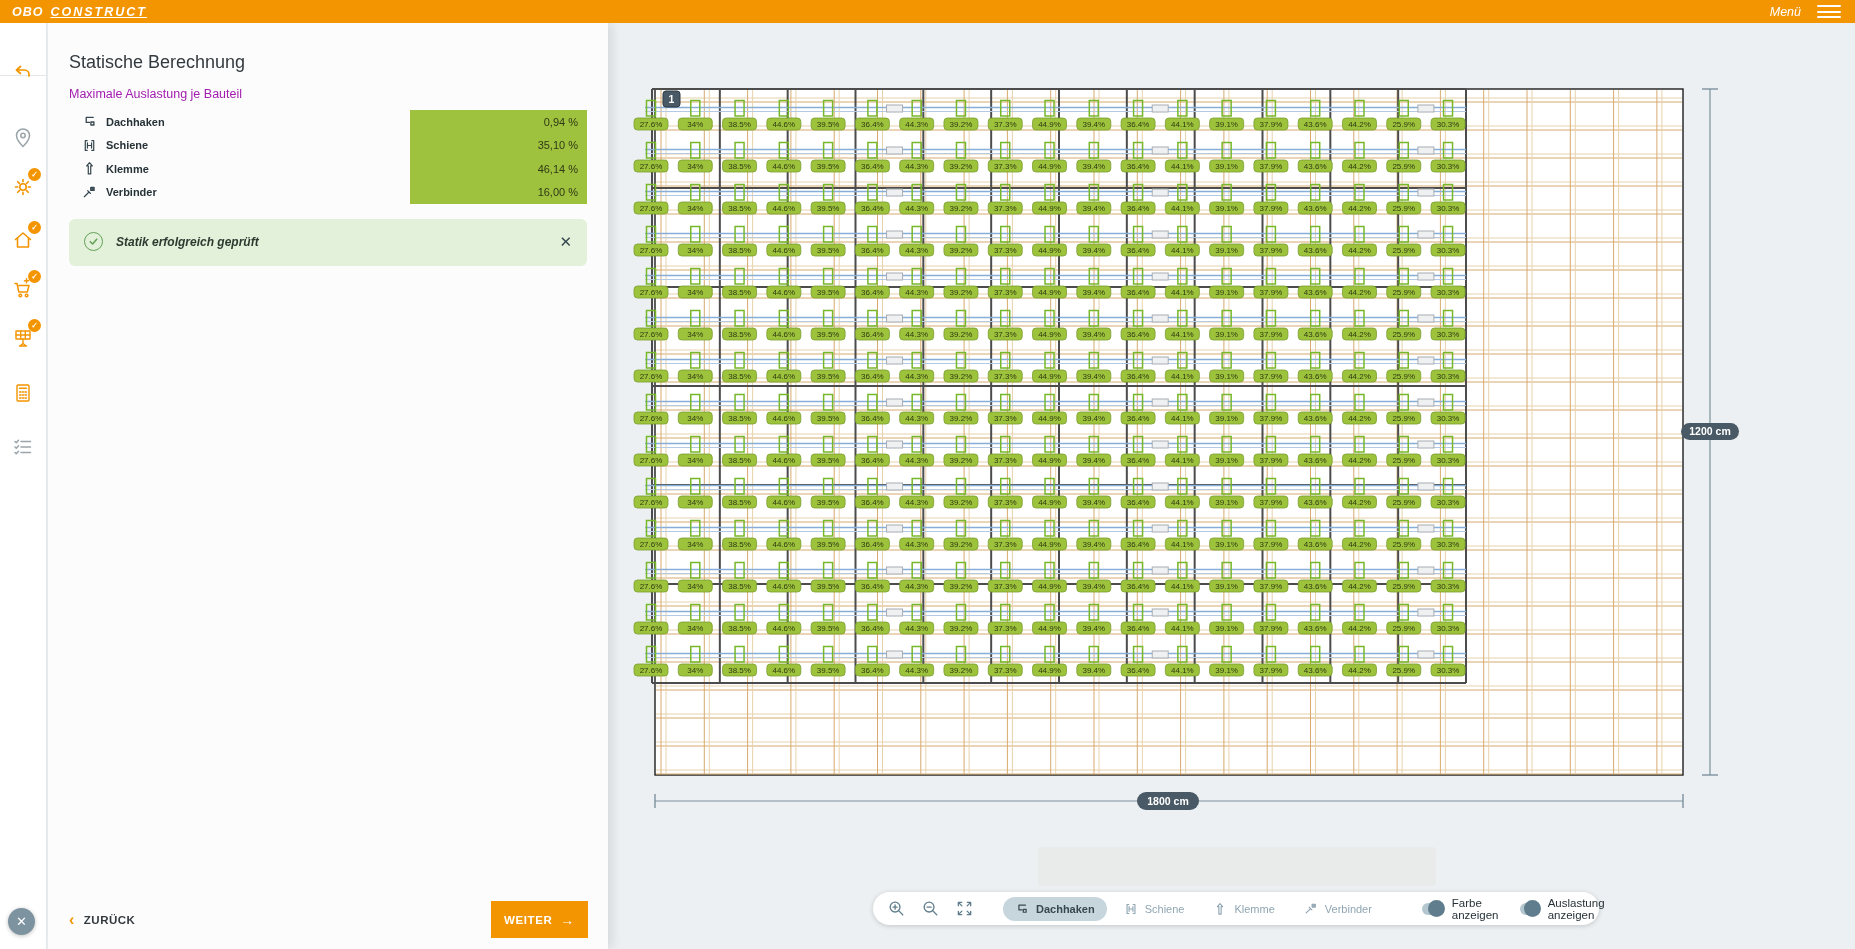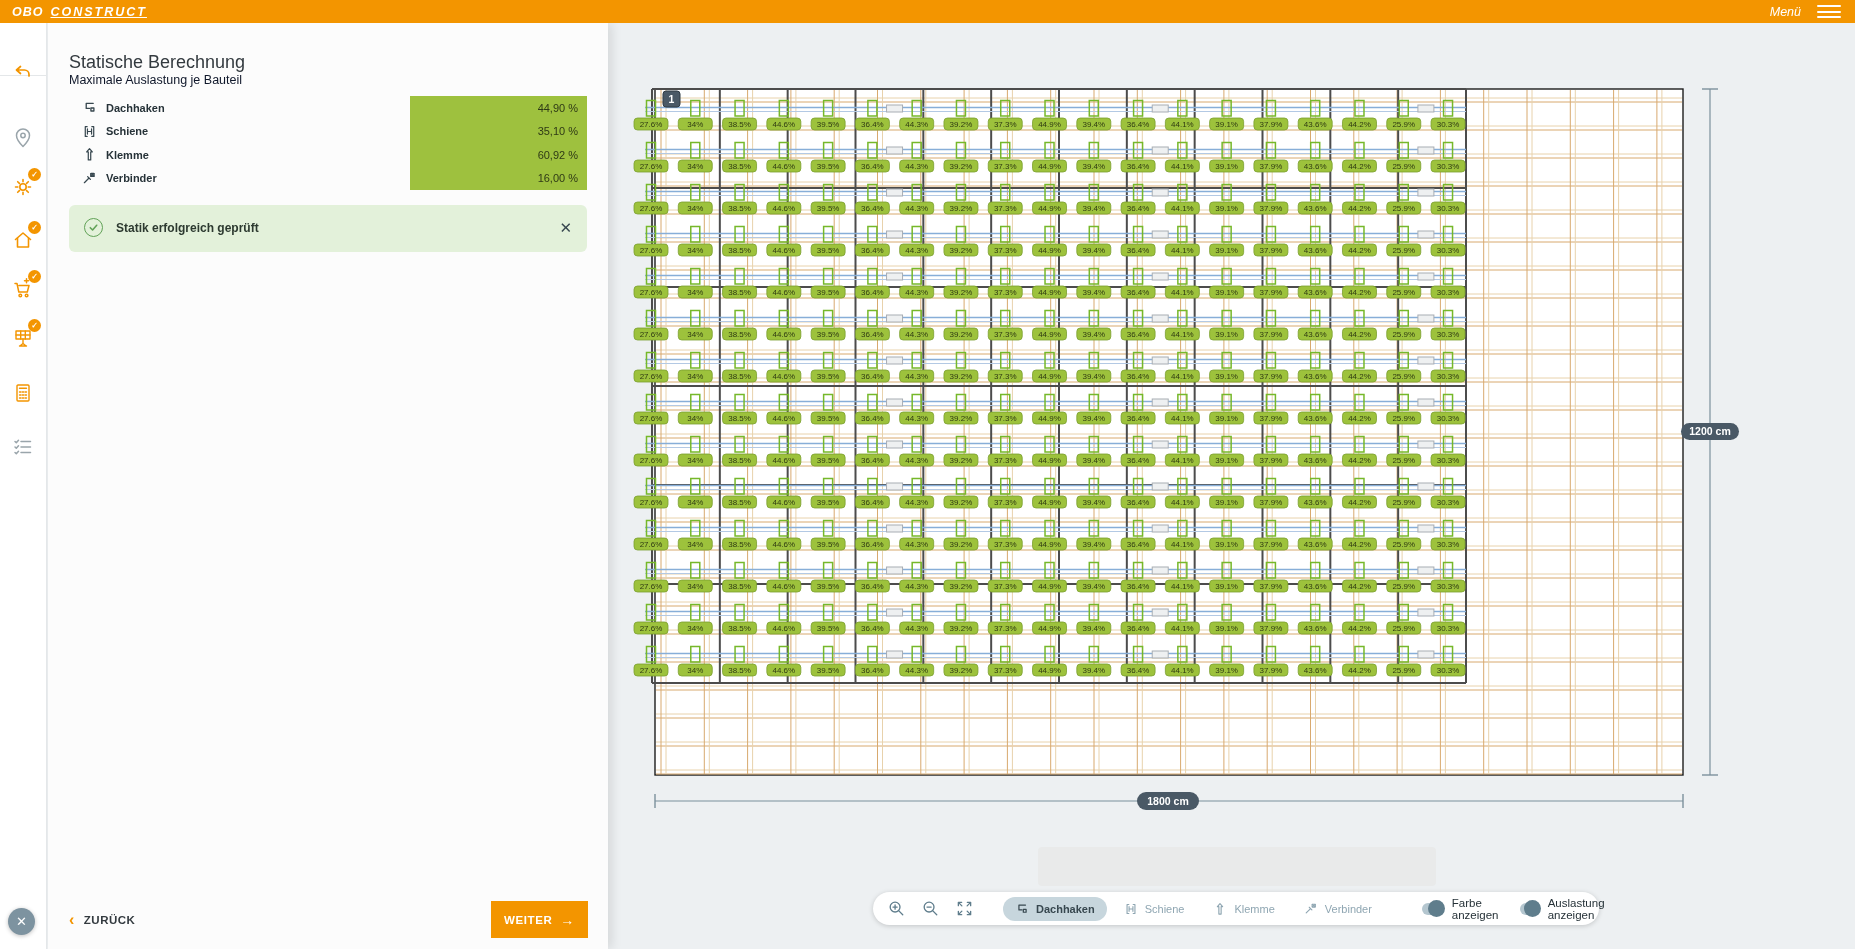--- a/index.html
+++ b/index.html
@@ -31,35 +31,35 @@
     display:flex; align-items:center; justify-content:center; }
   .float-close { position:absolute; left:8px; top:908px; width:27px; height:27px;
     border-radius:50%; background:#7d93a0; color:#fff; display:flex; align-items:center;
     justify-content:center; font-size:13px; z-index:60; cursor:pointer; box-shadow:0 1px 4px rgba(0,0,0,.25); }
 
   
   .panel { position:absolute; left:48px; top:23px; width:560px; height:926px;
     background:#fcfcfc; box-shadow:4px 0 10px rgba(0,0,0,.10); z-index:30; }
   .panel-inner { padding:20px 21px 0 21px; }
   .panel-title { font-size:18px; font-weight:500; color:#333a3f; margin-top:9px; }
-  .panel-subtitle { font-size:12.5px; color:#0f172a; margin-top:0; }
+  .panel-subtitle { font-size:12.5px; color:#a21caf; margin-top:14px; }
   .comp-table { margin-top:9px; }
   .comp-row { display:flex; align-items:center; height:23.5px; }
   .comp-icon { width:15px; height:15px; margin-left:13px; color:#37474f; display:flex; align-items:center; }
   .comp-icon svg { width:15px; height:15px; }
   .comp-label { font-size:11px; font-weight:bold; color:#263238; margin-left:9px; }
   .comp-value { margin-left:auto; width:177px; align-self:stretch; background:#9ec13e;
     display:flex; align-items:center; justify-content:flex-end; padding-right:9px;
     font-size:11px; color:#2f3a16; }
   .alert { margin-top:15px; background:#e3f1da; border-radius:6px; padding:13px 15px 15px 15px; }
   .alert-head { display:flex; align-items:center; }
   .alert-check { width:19px; height:19px; border-radius:50%; border:1.6px solid #61a257;
     color:#61a257; display:flex; align-items:center; justify-content:center; flex:0 0 auto; }
   .alert-check svg { width:11px; height:11px; }
-  .alert-title { font-size:12px; font-weight:bold; color:#2d3a30; margin-left:13px; }
+  .alert-title { font-size:12px; font-weight:bold; color:#2d3a30; margin-left:13px;font-style:italic; }
   .alert-close { margin-left:auto; font-size:15px; color:#37474f; cursor:pointer; line-height:1; }
   .alert-msg { margin-top:10px; font-size:11.5px; line-height:1.6; color:#3c4a52; padding-left:1px; }
   .panel-footer { position:absolute; left:0; bottom:0; width:100%; height:60px; }
   .back-link { position:absolute; left:21px; bottom:20px; display:flex; align-items:center;
     gap:9px; cursor:pointer; font-size:11.5px; font-weight:bold; color:#333a3f; letter-spacing:.5px; }
   .back-chevron { color:#f39500; font-size:16px; font-weight:bold; }
   .next-btn { position:absolute; right:20px; bottom:11px; width:97px; height:37px;
     background:#f39500; border:none; color:#fff; font-family:inherit; font-size:11.5px;
     font-weight:bold; letter-spacing:.6px; display:flex; align-items:center;
     justify-content:center; gap:8px; cursor:pointer; }
@@ -189,39 +189,39 @@
     <div class="panel-subtitle">Maximale Auslastung je Bauteil</div>
     <div class="comp-table" id="comp-table">
         <div class="comp-row">
           <span class="comp-icon">
             <svg viewBox="0 0 16 16" fill="none" stroke="currentColor" stroke-linecap="round" stroke-linejoin="round" stroke-width="1.4">
               <path d="M12 3.5 H4.5 V9 H8"></path>
               <rect x="9.5" y="8.5" width="3.2" height="3.2"></rect>
             </svg>
           </span>
           <span class="comp-label">Dachhaken</span>
-          <span class="comp-value">44,90 %</span>
+          <span class="comp-value">0,94 %</span>
         </div>
         <div class="comp-row">
           <span class="comp-icon">
             <svg viewBox="0 0 16 16" fill="none" stroke="currentColor" stroke-linecap="round" stroke-linejoin="round" stroke-width="1.3">
               <path d="M5.5 2.8 H3.5 V13.2 H5.5 M10.5 2.8 H12.5 V13.2 H10.5 M5.8 5.3 V10.7 M10.2 5.3 V10.7 M5.8 8 H10.2"></path>
             </svg>
           </span>
           <span class="comp-label">Schiene</span>
           <span class="comp-value">35,10 %</span>
         </div>
         <div class="comp-row">
           <span class="comp-icon">
             <svg viewBox="0 0 16 16" fill="none" stroke="currentColor" stroke-linecap="round" stroke-linejoin="round" stroke-width="1.3">
               <path d="M8 1.8 L11 5.3 H9.3 V13.8 H6.7 V5.3 H5 Z"></path>
             </svg>
           </span>
           <span class="comp-label">Klemme</span>
-          <span class="comp-value">60,92 %</span>
+          <span class="comp-value">46,14 %</span>
         </div>
         <div class="comp-row">
           <span class="comp-icon">
             <svg viewBox="0 0 16 16" fill="none" stroke="currentColor" stroke-linecap="round" stroke-linejoin="round" stroke-width="1.3">
               <path d="M2.5 12.5 L7.5 7.5 M7.5 7.5 L6 6 M7.5 7.5 L9 9 M9.5 5.5 L12.8 2.8 M12.8 5.5 L9.5 2.8"></path>
               <rect x="9.3" y="2.6" width="3.6" height="3.2" rx="0.6"></rect>
             </svg>
           </span>
           <span class="comp-label">Verbinder</span>
           <span class="comp-value">16,00 %</span>

